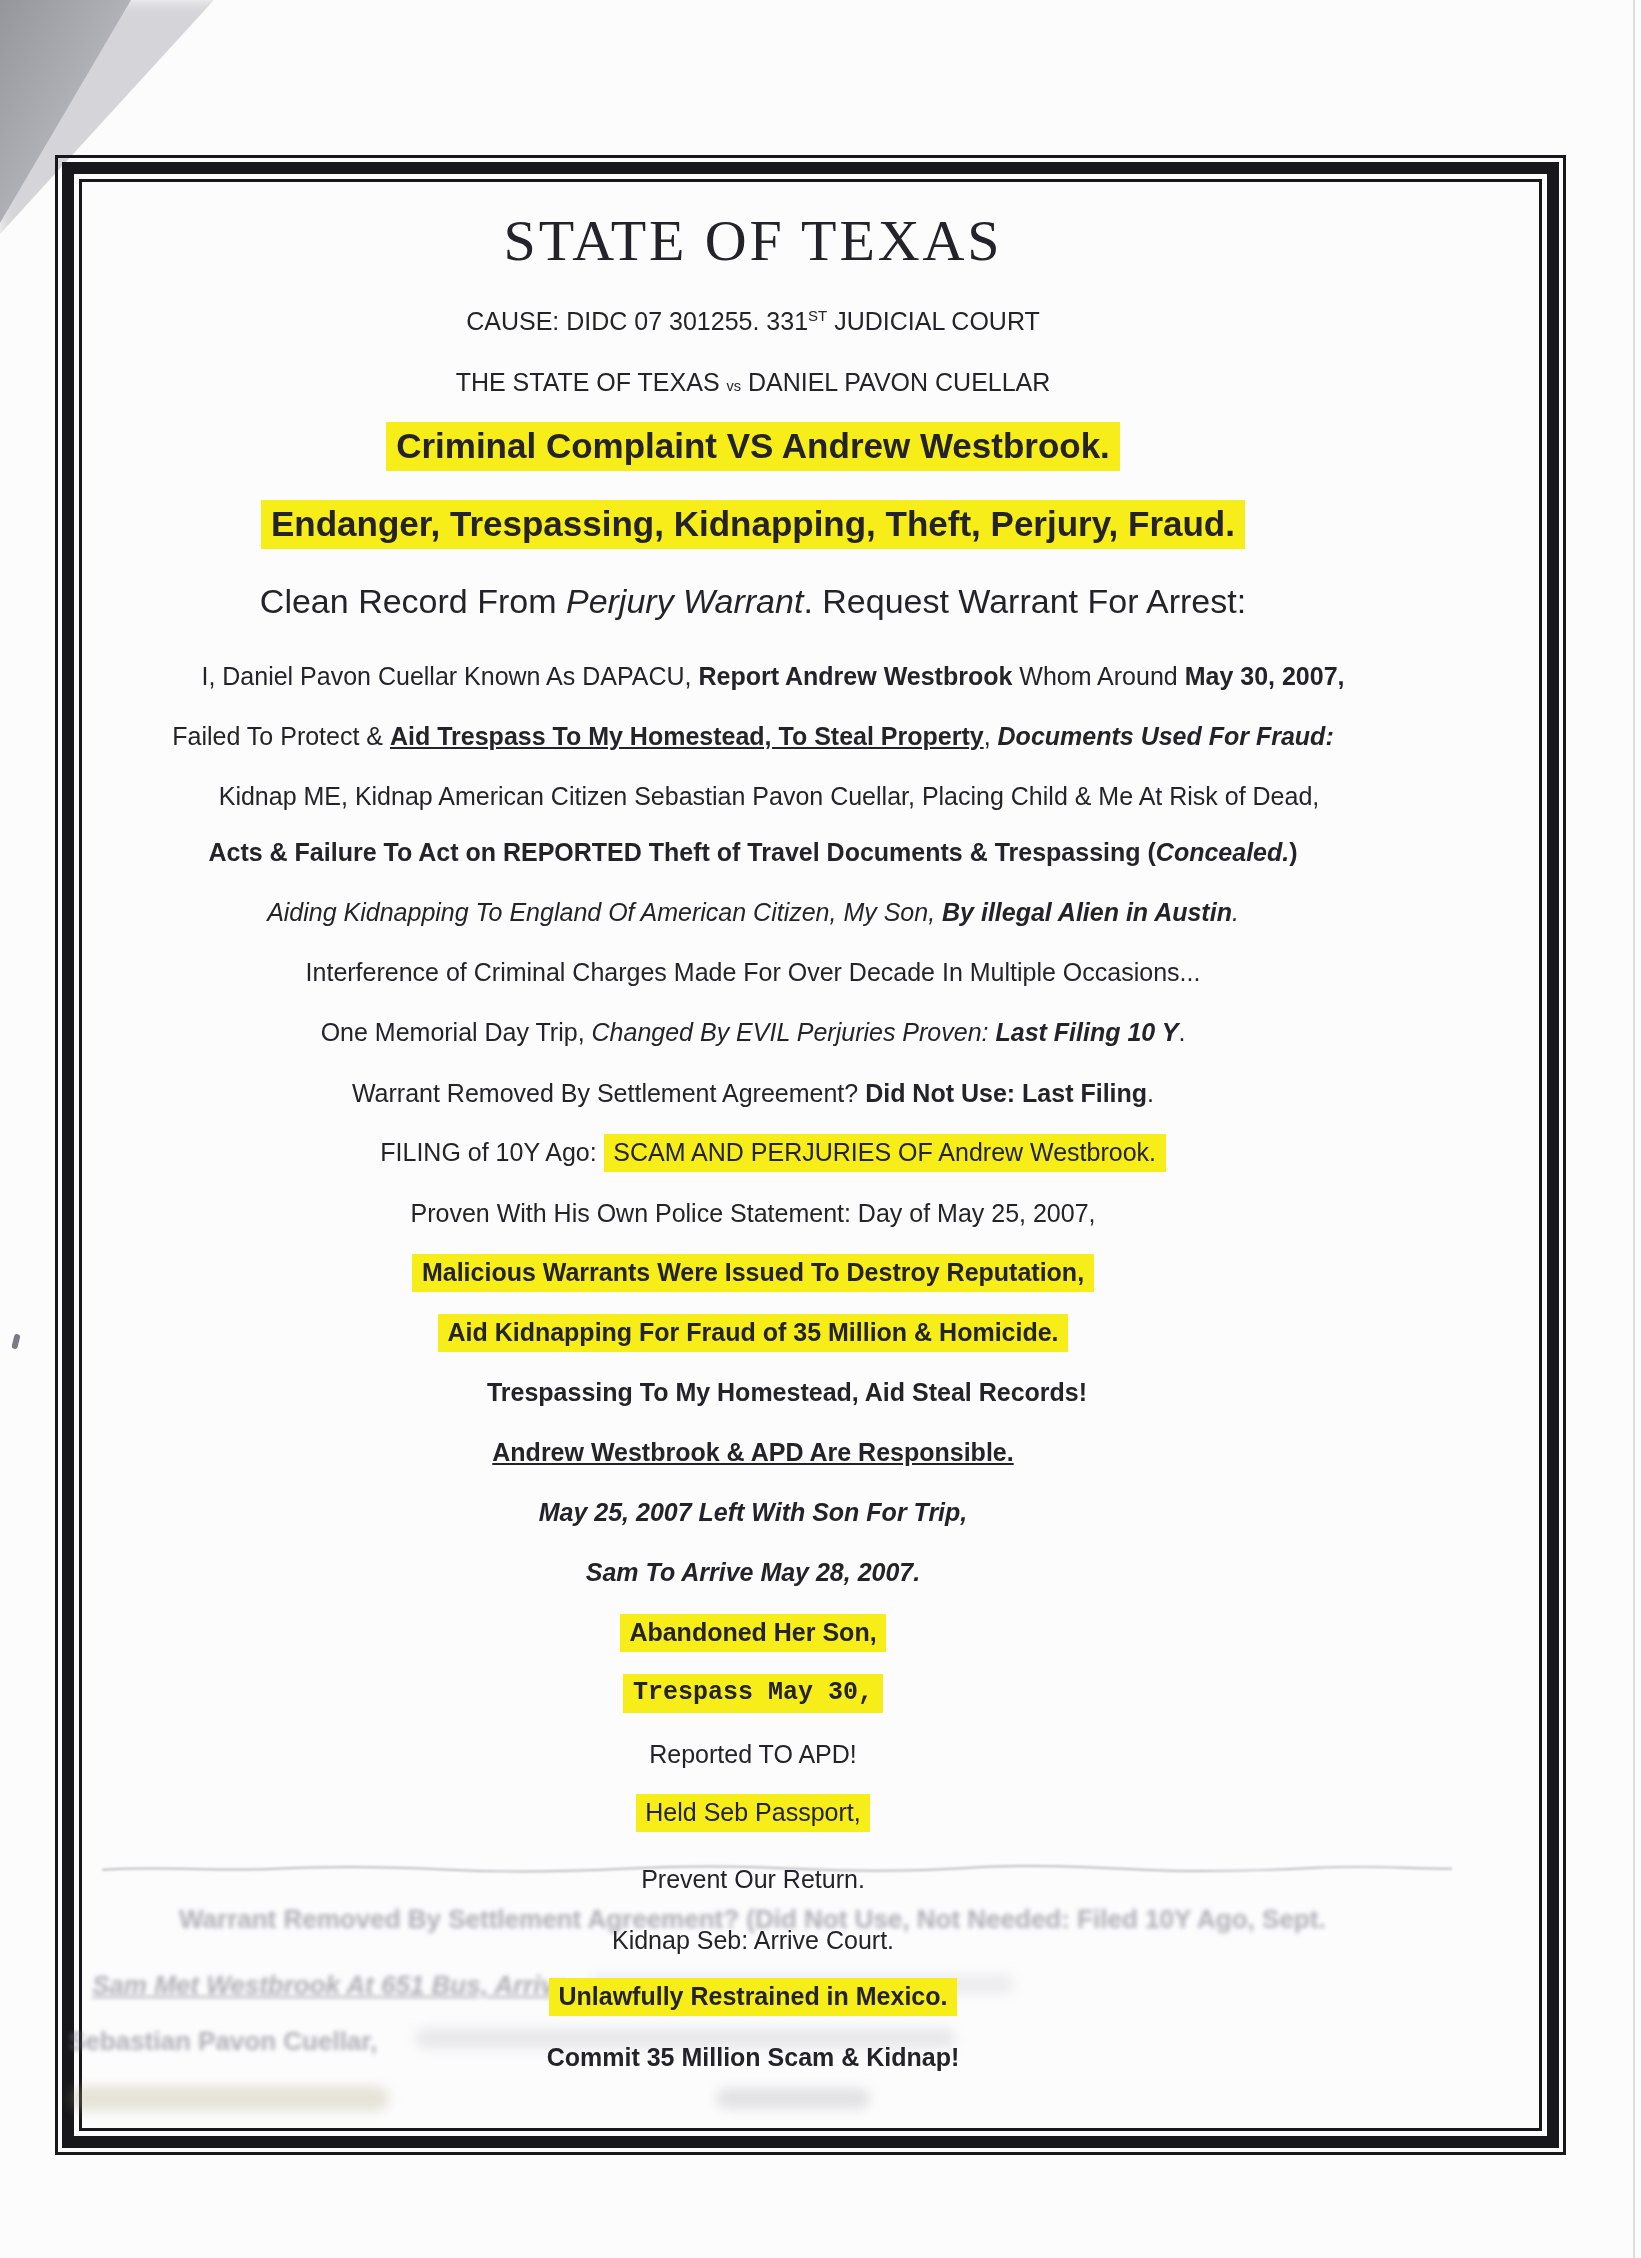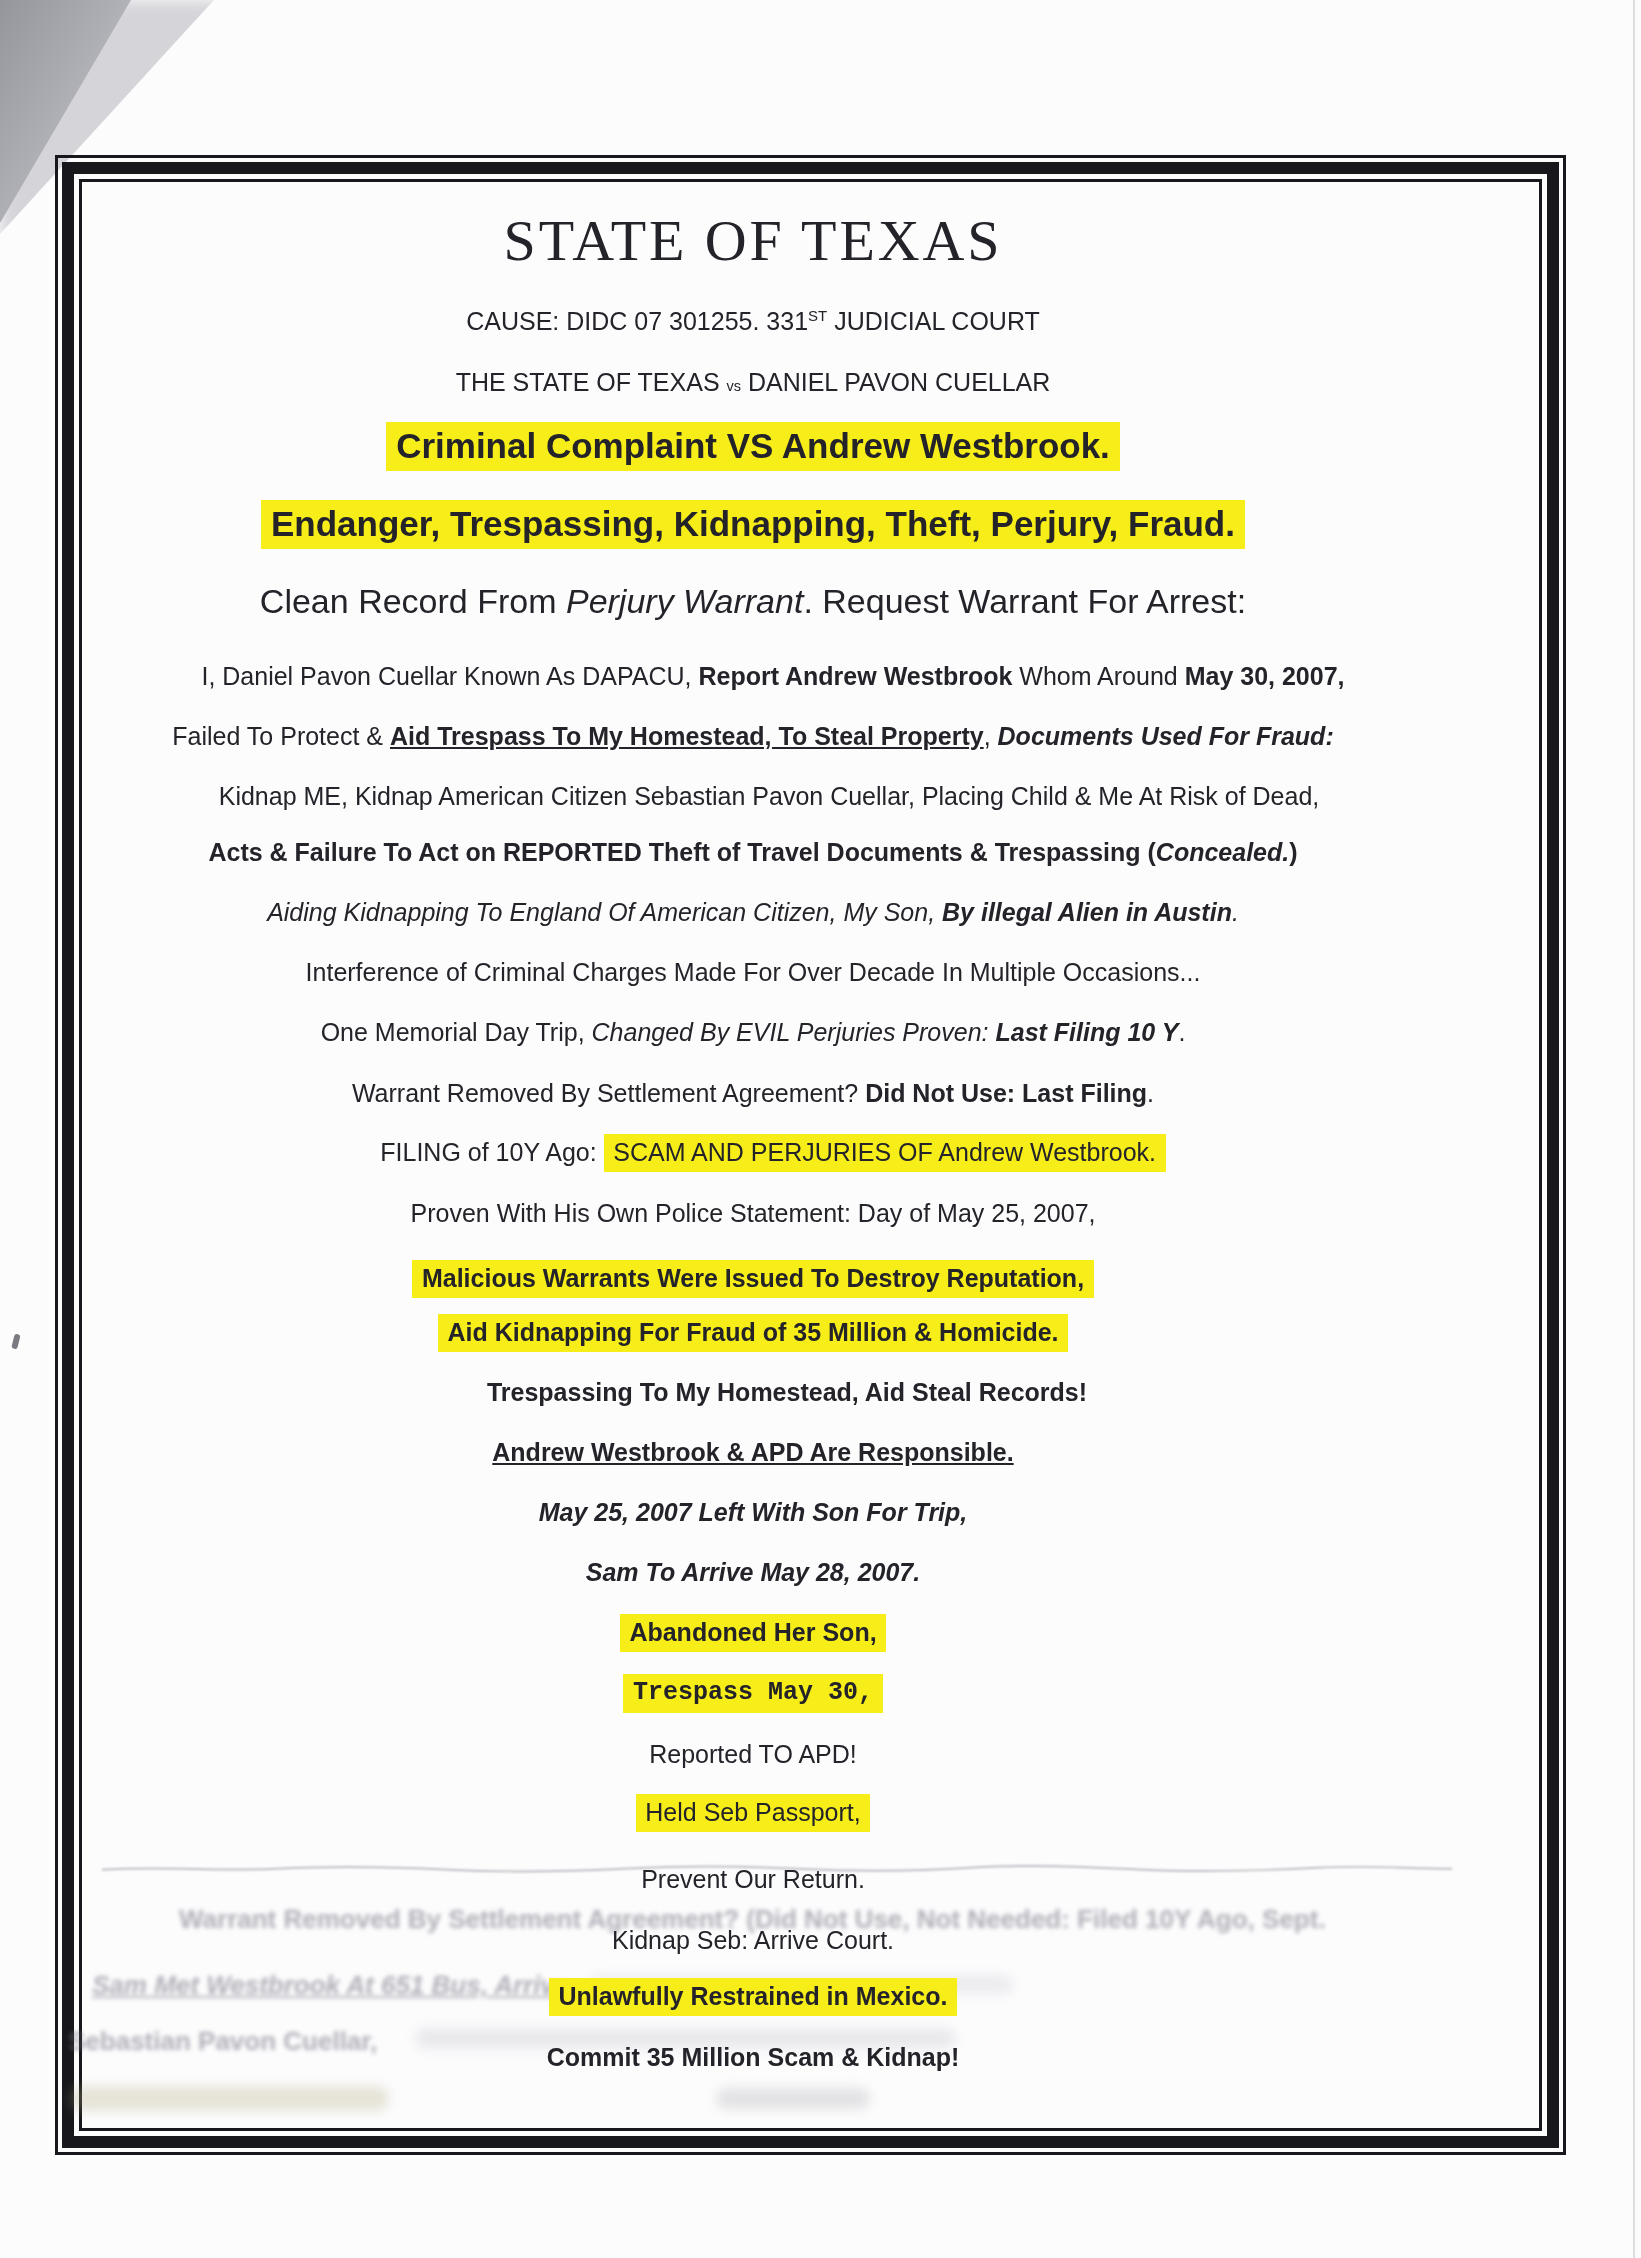--- a/index.html
+++ b/index.html
@@ -111,21 +111,21 @@
       <div class="line" style="top: 660px; padding-left: 20px;"><span><span>I, Daniel Pavon Cuellar Known As DAPACU, </span><span class="b">Report Andrew Westbrook</span><span> Whom Around </span><span class="b">May 30, 2007,</span></span></div>
       <div class="line" style="top: 720px;"><span><span>Failed To Protect &amp; </span><span class="b u">Aid Trespass To My Homestead, To Steal Property</span><span>, </span><span class="b i">Documents Used For Fraud:</span></span></div>
       <div class="line" style="top: 780px; margin-left: 16px;"><span><span>Kidnap ME, Kidnap American Citizen Sebastian Pavon Cuellar, Placing Child &amp; Me At Risk of Dead,</span></span></div>
       <div class="line b" style="top: 836px;"><span><span>Acts &amp; Failure To Act on REPORTED Theft of Travel Documents &amp; Trespassing (</span><span class="i">Concealed.</span><span>)</span></span></div>
       <div class="line i" style="top: 896px;"><span><span>Aiding Kidnapping To England Of American Citizen, My Son, </span><span class="b">By illegal Alien in Austin</span><span>.</span></span></div>
       <div class="line" style="top: 956px;"><span><span>Interference of Criminal Charges Made For Over Decade In Multiple Occasions...</span></span></div>
       <div class="line" style="top: 1016px;"><span><span>One Memorial Day Trip, </span><span class="i">Changed By EVIL Perjuries Proven: </span><span class="b i">Last Filing 10 Y</span><span>.</span></span></div>
       <div class="line" style="top: 1077px;"><span><span>Warrant Removed By Settlement Agreement? </span><span class="b">Did Not Use: Last Filing</span><span>.</span></span></div>
       <div class="line" style="top: 1136px; margin-left: 20px;"><span><span>FILING of 10Y Ago: </span><span class="hl">SCAM AND PERJURIES OF Andrew Westbrook.</span></span></div>
       <div class="line" style="top: 1197px;"><span><span>Proven With His Own Police Statement: Day of May 25, 2007,</span></span></div>
-      <div class="line b" style="top: 1256px; margin-top: 6px;"><span class="hl"><span>Malicious Warrants Were Issued To Destroy Reputation,</span></span></div>
+      <div class="line b" style="top: 1256px;"><span class="hl"><span>Malicious Warrants Were Issued To Destroy Reputation,</span></span></div>
       <div class="line b" style="top: 1316px;"><span class="hl"><span>Aid Kidnapping For Fraud of 35 Million &amp; Homicide.</span></span></div>
       <div class="line b" style="top: 1376px; padding-left: 34px;"><span><span>Trespassing To My Homestead, Aid Steal Records!</span></span></div>
       <div class="line b" style="top: 1436px;"><span><span class="u">Andrew Westbrook &amp; APD Are Responsible.</span></span></div>
       <div class="line b i" style="top: 1496px;"><span><span>May 25, 2007 Left With Son For Trip,</span></span></div>
       <div class="line b i" style="top: 1556px;"><span><span>Sam To Arrive May 28, 2007.</span></span></div>
       <div class="line b" style="top: 1616px;"><span class="hl"><span>Abandoned Her Son,</span></span></div>
       <div class="line b" style="top: 1677px; font-family: Liberation Mono, monospace;"><span class="hl"><span>Trespass May 30,</span></span></div>
       <div class="line" style="top: 1738px;"><span><span>Reported TO APD!</span></span></div>
       <div class="line" style="top: 1796px;"><span class="hl"><span>Held Seb Passport,</span></span></div>
       <div class="line" style="top: 1863px;"><span><span>Prevent Our Return.</span></span></div>

